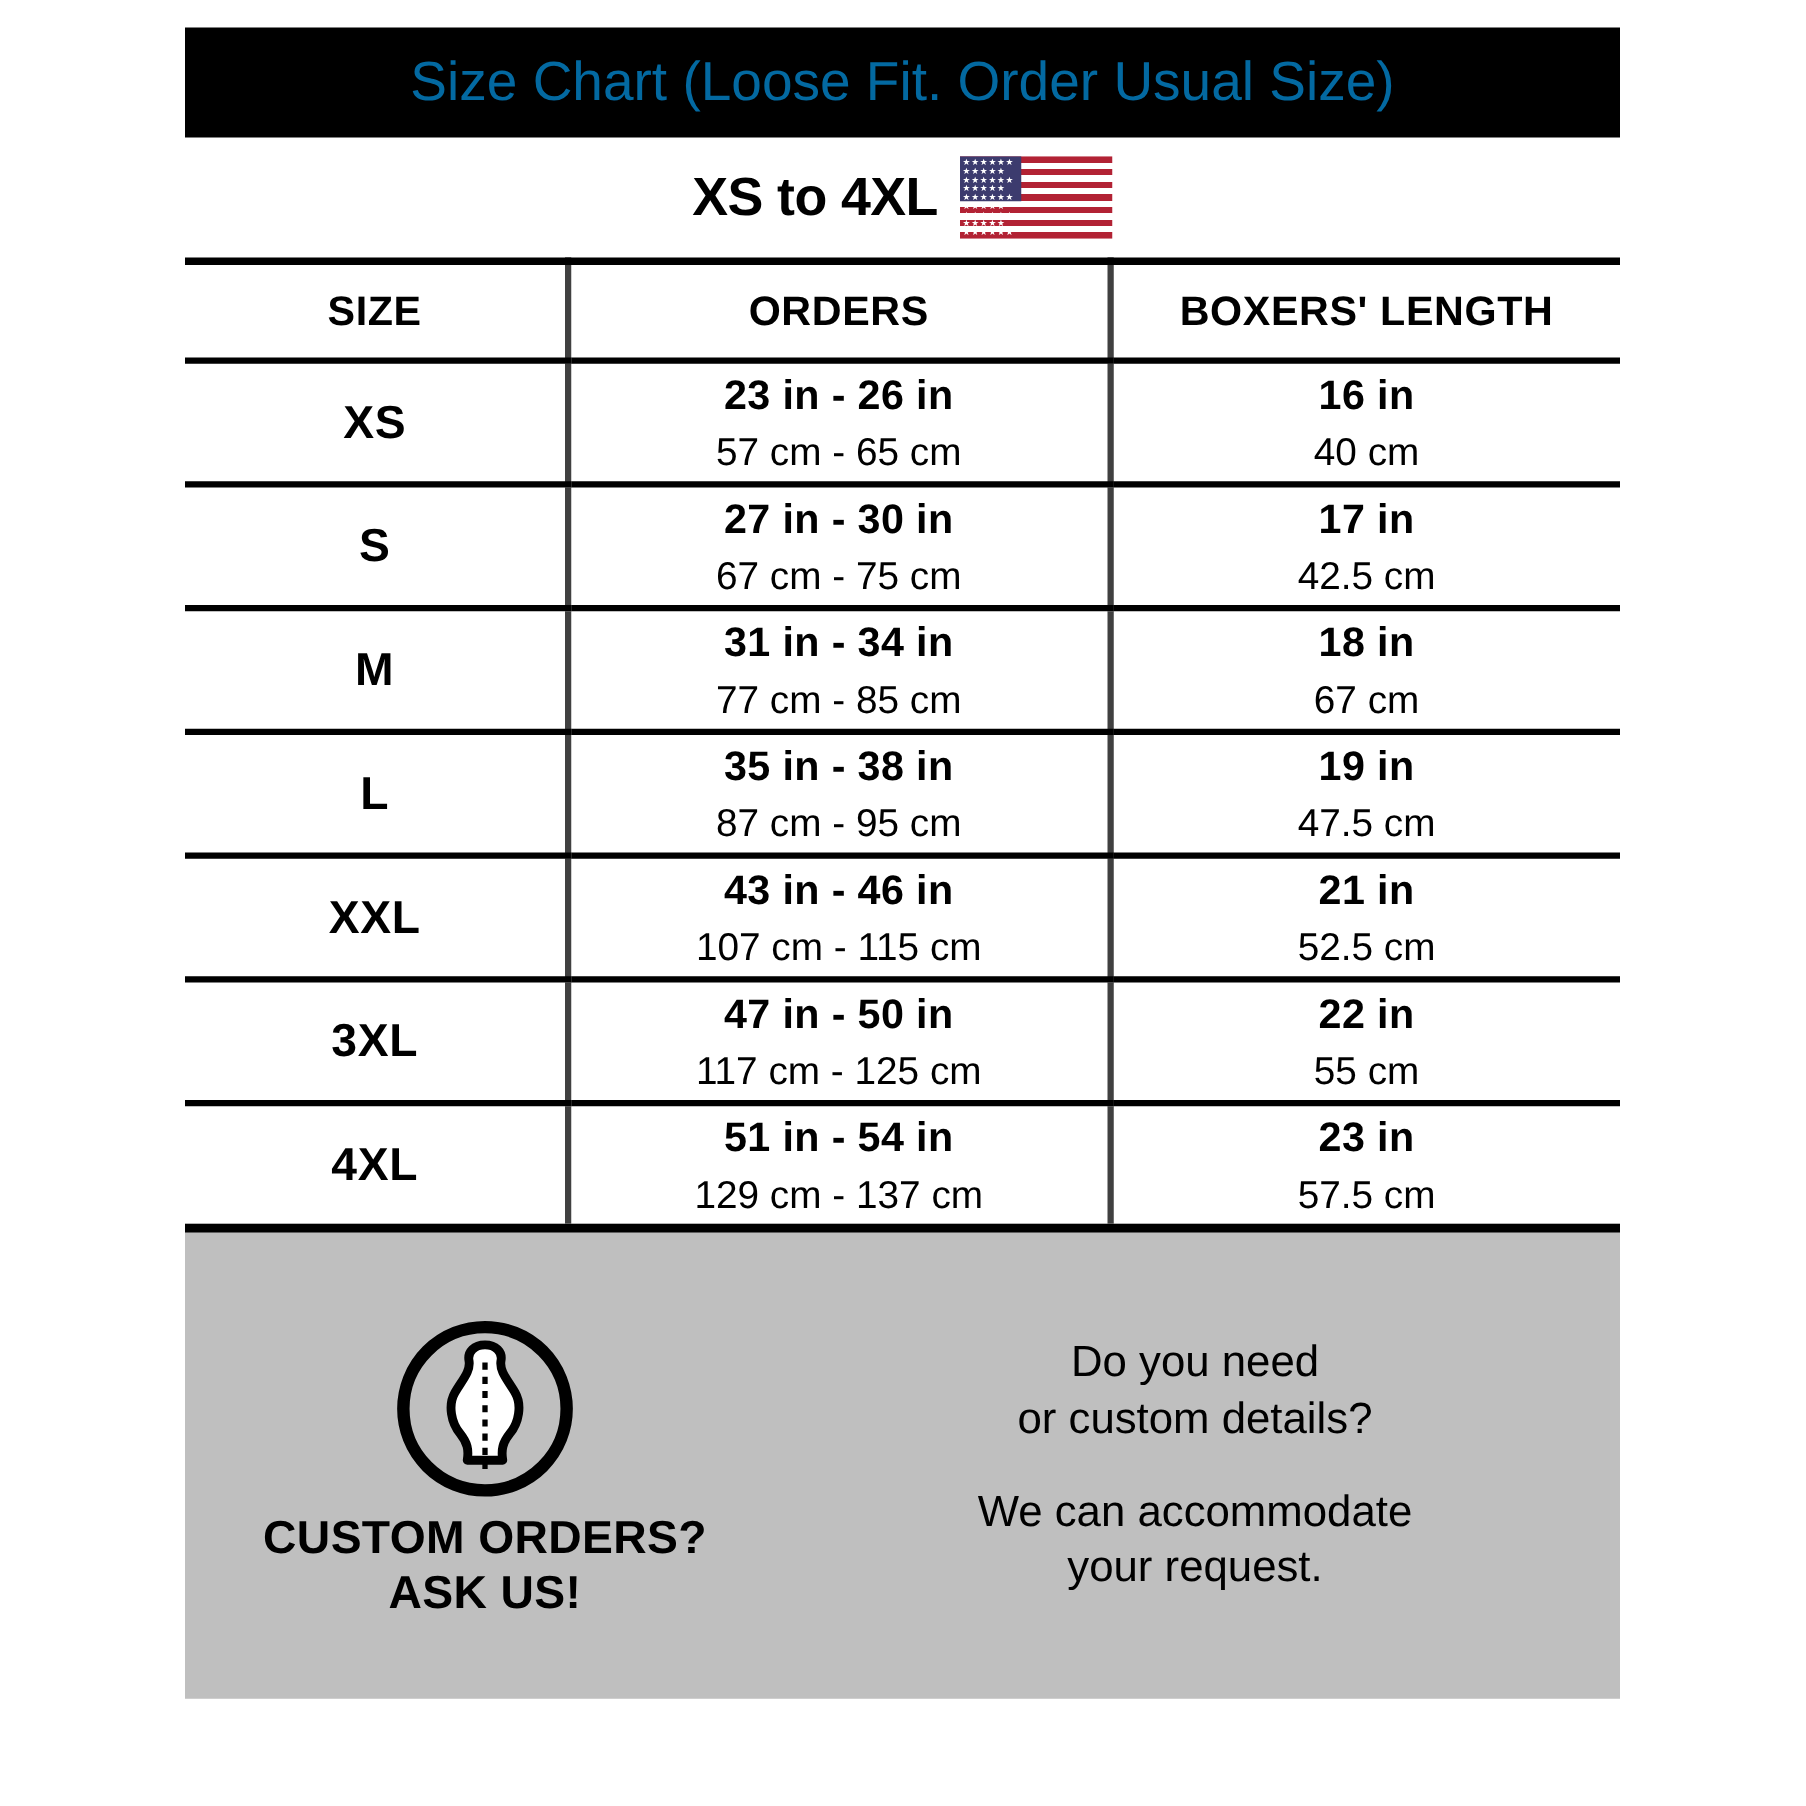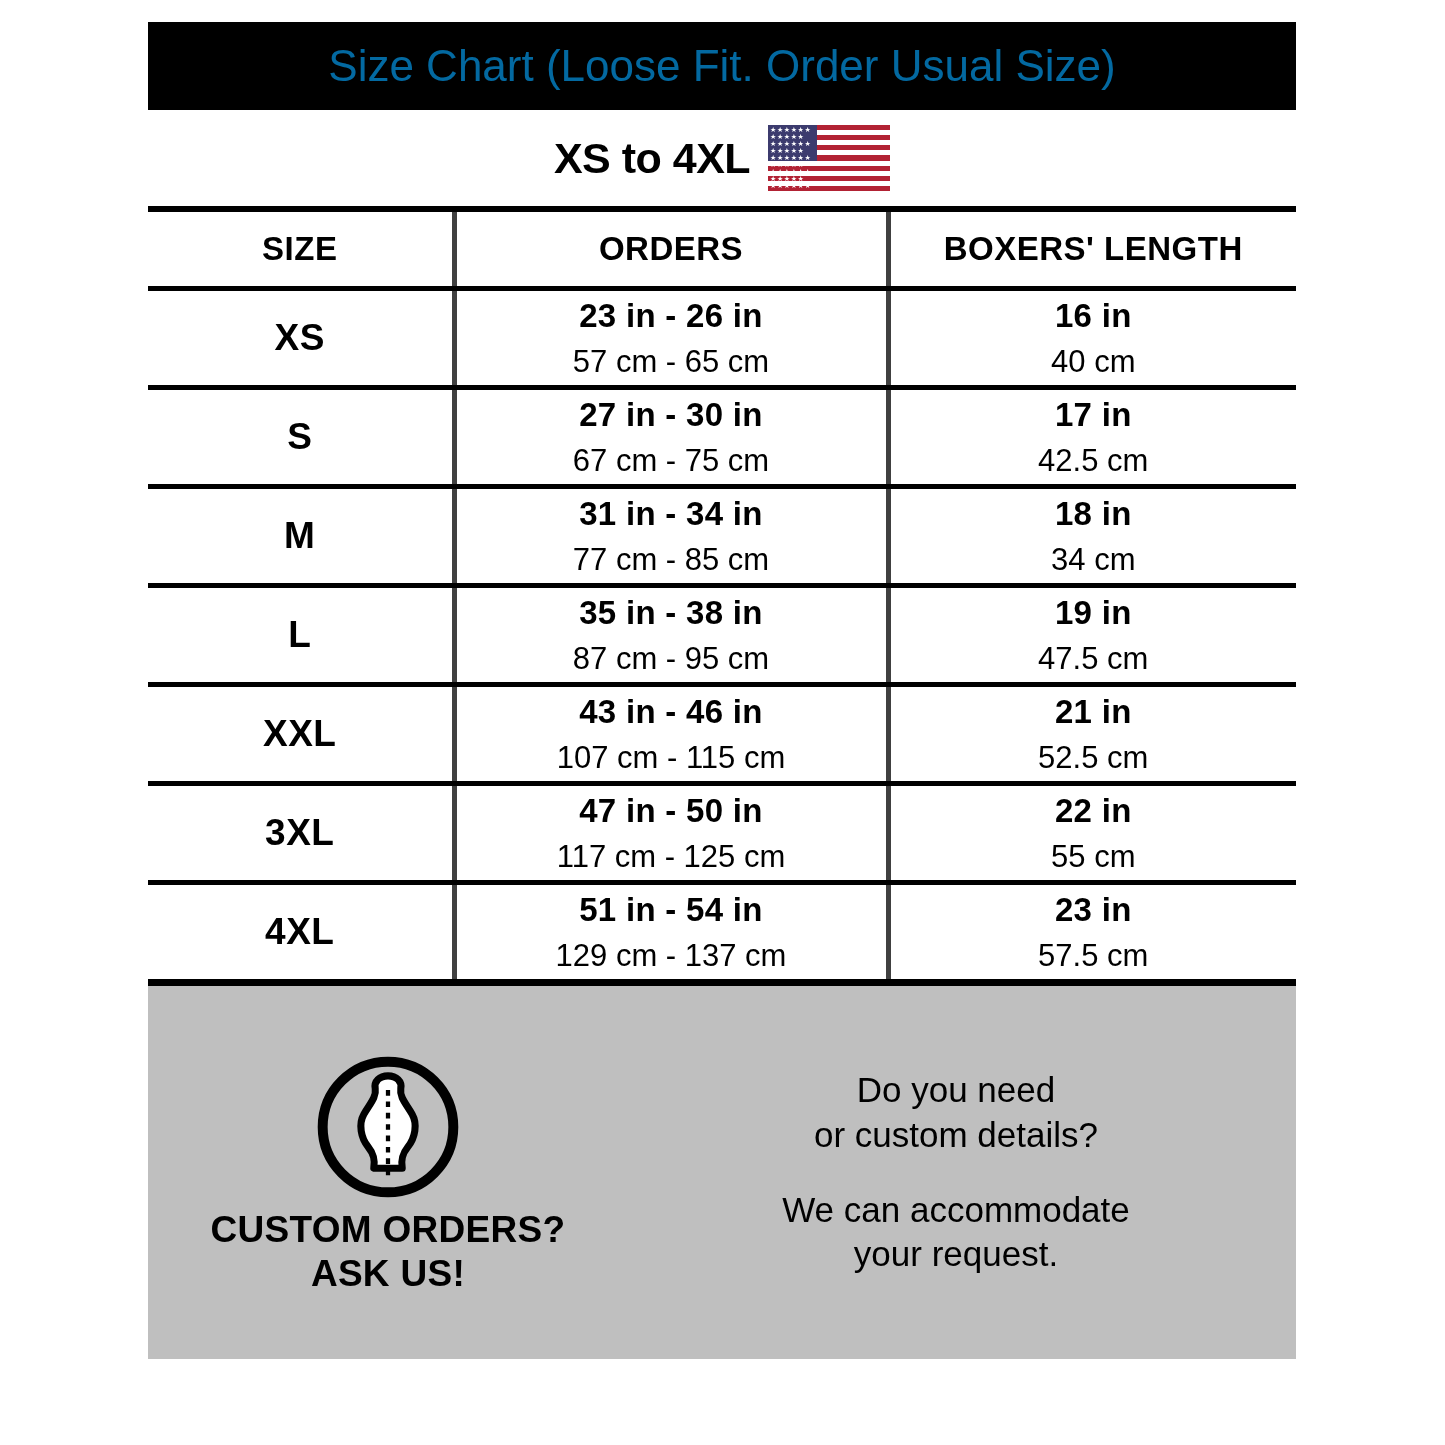--- a/index.html
+++ b/index.html
@@ -234,21 +234,21 @@
           </td>
         </tr>
         <tr>
           <td class="size-cell">M</td>
           <td class="meas-cell">
             <span class="meas-in">31 in - 34 in</span>
             <span class="meas-cm">77 cm -  85 cm</span>
           </td>
           <td class="meas-cell">
             <span class="meas-in">18 in</span>
-            <span class="meas-cm">34 cm</span>
+            <span class="meas-cm">67 cm</span>
           </td>
         </tr>
         <tr>
           <td class="size-cell">L</td>
           <td class="meas-cell">
             <span class="meas-in">35 in - 38 in</span>
             <span class="meas-cm">87 cm -  95 cm</span>
           </td>
           <td class="meas-cell">
             <span class="meas-in">19 in</span>

